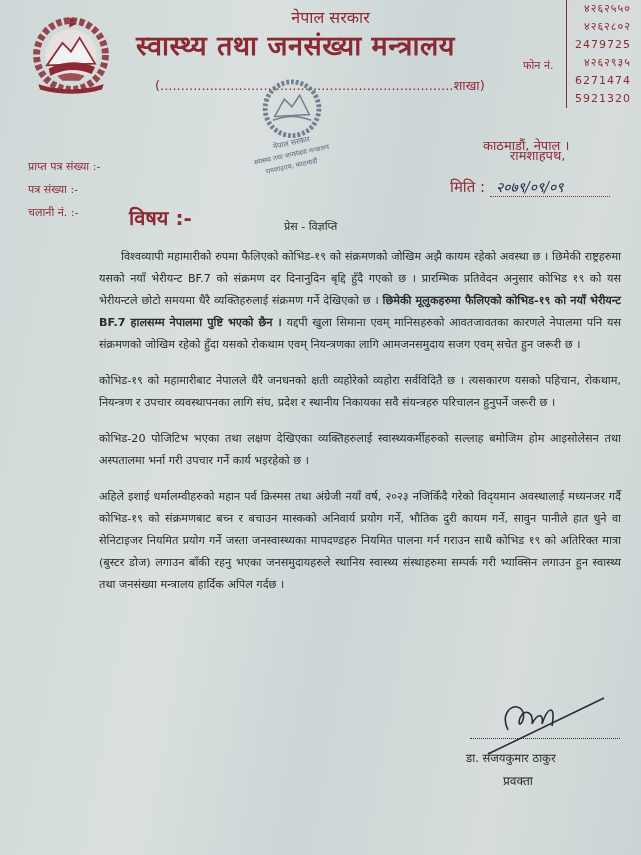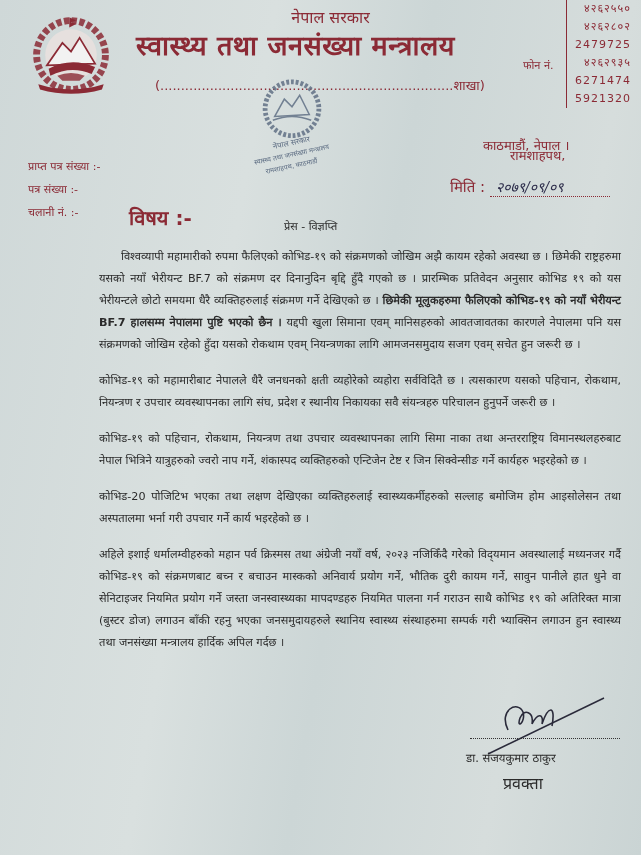--- a/index.html
+++ b/index.html
@@ -56,21 +56,21 @@
       font-size: 11.2px; line-height: 22px; text-align: justify; margin-bottom: 14px;
       color: #2b2b2b;
     }
     .para.indent { text-indent: 22px; }
     .para .bold { font-weight: bold; }
 
     
     .signature { position: absolute; left: 478px; top: 690px; width: 130px; height: 66px; }
     .sig-dots { position: absolute; left: 470px; top: 738px; width: 150px; border-bottom: 1.5px dotted #333; }
     .signer-name { position: absolute; left: 466px; top: 750px; font-size: 11.5px; }
-    .signer-title { position: absolute; left: 503px; top: 772px; font-size: 16px; }
+    .signer-title { position: absolute; left: 503px; top: 772px; font-size: 12px; }
   </style>
 </head>
 <body>
 
 <div class="page">
 
   <svg class="emblem" viewBox="0 0 100 100">
     <g fill="none" stroke="#8b2a35" stroke-width="3">
       <circle cx="50" cy="50" r="40" stroke-dasharray="6 3" stroke-width="8" opacity="0.85"></circle>
     </g>
@@ -120,21 +120,20 @@
     <text x="50" y="84" font-size="7" fill="#5a6a80" text-anchor="middle" font-family="DejaVu Sans, sans-serif" transform="rotate(-12 50 84)">स्वास्थ्य तथा जनसंख्या मन्त्रालय</text>
     <text x="50" y="96" font-size="7" fill="#5a6a80" text-anchor="middle" font-family="DejaVu Sans, sans-serif" transform="rotate(-12 50 96)">रामशाहपथ, काठमाडौं</text>
   </svg>
 
   <div class="subject-label">विषय :-</div>
   <div class="subject-value">प्रेस - विज्ञप्ति</div>
 
   <div class="body-text">
     <p class="para indent"><span>विश्वव्यापी महामारीको रुपमा फैलिएको कोभिड-१९ को संक्रमणको जोखिम अझै कायम रहेको अवस्था छ । छिमेकी राष्ट्रहरुमा  यसको नयाँ भेरीयन्ट BF.7 को संक्रमण दर दिनानुदिन बृद्दि हुँदै गएको छ । प्रारम्भिक प्रतिवेदन अनुसार कोभिड १९ को यस भेरीयन्टले छोटो समयमा धैरै व्यक्तिहरुलाई संक्रमण गर्ने देखिएको छ ।</span> <span class="bold">छिमेकी मूलुकहरुमा फैलिएको कोभिड-१९ को नयाँ भेरीयन्ट BF.7 हालसम्म नेपालमा पुष्टि भएको छैन ।</span><span> यद्दपी खुला सिमाना एवम् मानिसहरुको आवतजावतका कारणले नेपालमा पनि यस संक्रमणको जोखिम रहेको हुँदा यसको रोकथाम एवम् नियन्त्रणका लागि आमजनसमुदाय सजग एवम् सचेत हुन जरूरी छ ।</span></p>
     <p class="para">कोभिड-१९ को महामारीबाट नेपालले धैरै जनधनको क्षती व्यहोरेको व्यहोरा सर्वविदितै छ । त्यसकारण यसको पहिचान, रोकथाम, नियन्त्रण र उपचार व्यवस्थापनका लागि संघ, प्रदेश र स्थानीय निकायका सवै संयन्त्रहरु परिचालन हुनुपर्ने जरूरी छ ।</p>
-    <p class="para">कोभिड-१९ को पहिचान, रोकथाम, नियन्त्रण तथा उपचार व्यवस्थापनका लागि सिमा नाका तथा अन्तरराष्ट्रिय विमानस्थलहरुबाट नेपाल भित्रिने यात्रुहरुको ज्वरो नाप गर्ने, शंकास्पद व्यक्तिहरुको एन्टिजेन टेष्ट र जिन सिक्वेन्सीङ गर्ने कार्यहरु भइरहेको छ ।</p>
     <p class="para">कोभिड-20 पोजिटिभ भएका तथा लक्षण देखिएका व्यक्तिहरुलाई स्वास्थ्यकर्मीहरुको सल्लाह बमोजिम होम आइसोलेसन तथा अस्पतालमा भर्ना गरी उपचार गर्ने कार्य भइरहेको छ ।</p>
     <p class="para">अहिले इशाई धर्मालम्वीहरुको महान पर्व क्रिस्मस तथा अंग्रेजी नयाँ वर्ष, २०२३ नजिकिँदै गरेको विद्‌यमान अवस्थालाई मध्यनजर गर्दै कोभिड-१९ को संक्रमणबाट बच्न र बचाउन मास्कको अनिवार्य प्रयोग गर्ने, भौतिक दुरी कायम गर्ने, सावुन पानीले हात धुने वा सेनिटाइजर नियमित प्रयोग गर्ने जस्ता जनस्वास्थ्यका मापदण्डहरु नियमित पालना गर्न गराउन साथै कोभिड १९ को अतिरिक्त मात्रा (बुस्टर डोज) लगाउन बाँकी रहनु भएका जनसमुदायहरुले स्थानिय स्वास्थ्य संस्थाहरुमा सम्पर्क गरी भ्याक्सिन लगाउन हुन स्वास्थ्य तथा जनसंख्या मन्त्रालय हार्दिक अपिल गर्दछ ।</p>
   </div>
 
   <svg class="signature" viewBox="0 0 130 66">
     <path d="M30,40 C20,20 40,10 45,22 C48,32 38,40 42,28 C46,18 56,22 54,34 C60,22 66,24 64,34 C70,16 78,14 74,36" fill="none" stroke="#2a2a3a" stroke-width="1.6"></path>
     <path d="M10,64 L126,8" fill="none" stroke="#2a2a3a" stroke-width="1.5"></path>
   </svg>
   <div class="sig-dots"></div>
   <div class="signer-name">डा. संजयकुमार ठाकुर</div>

